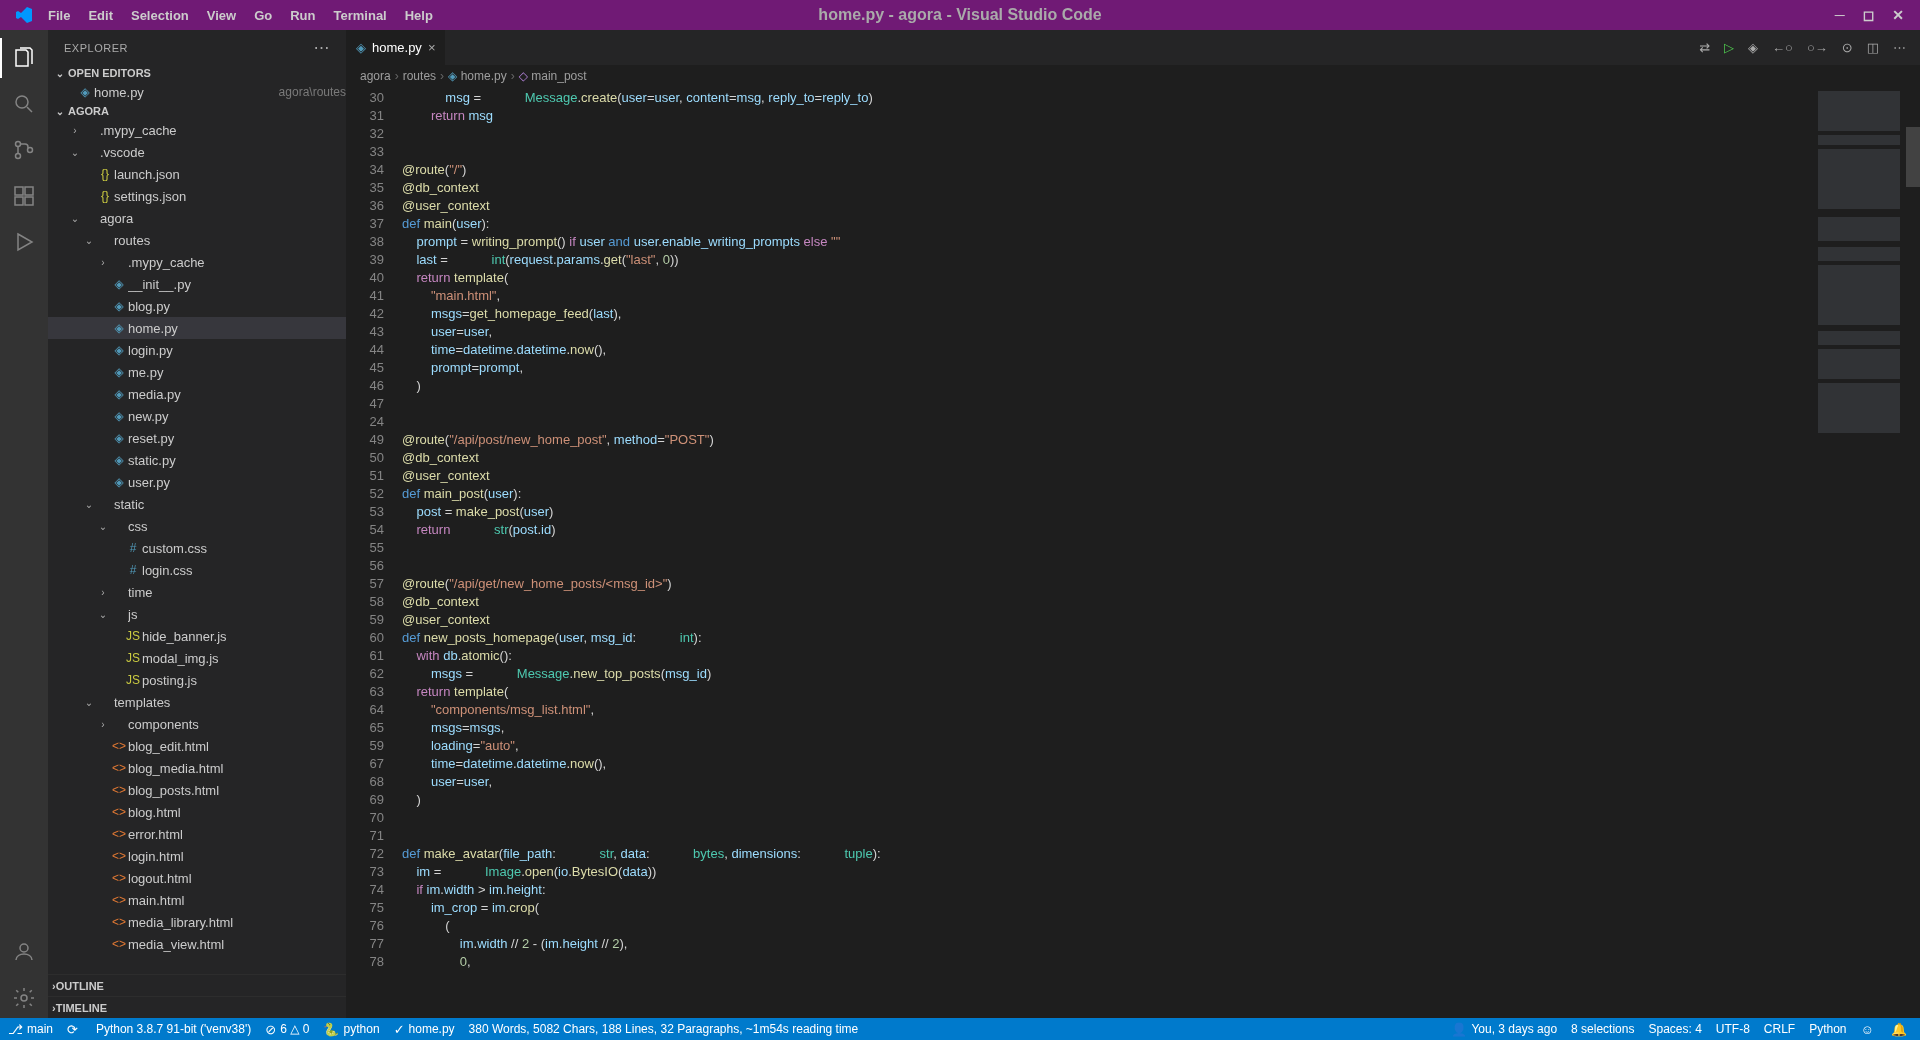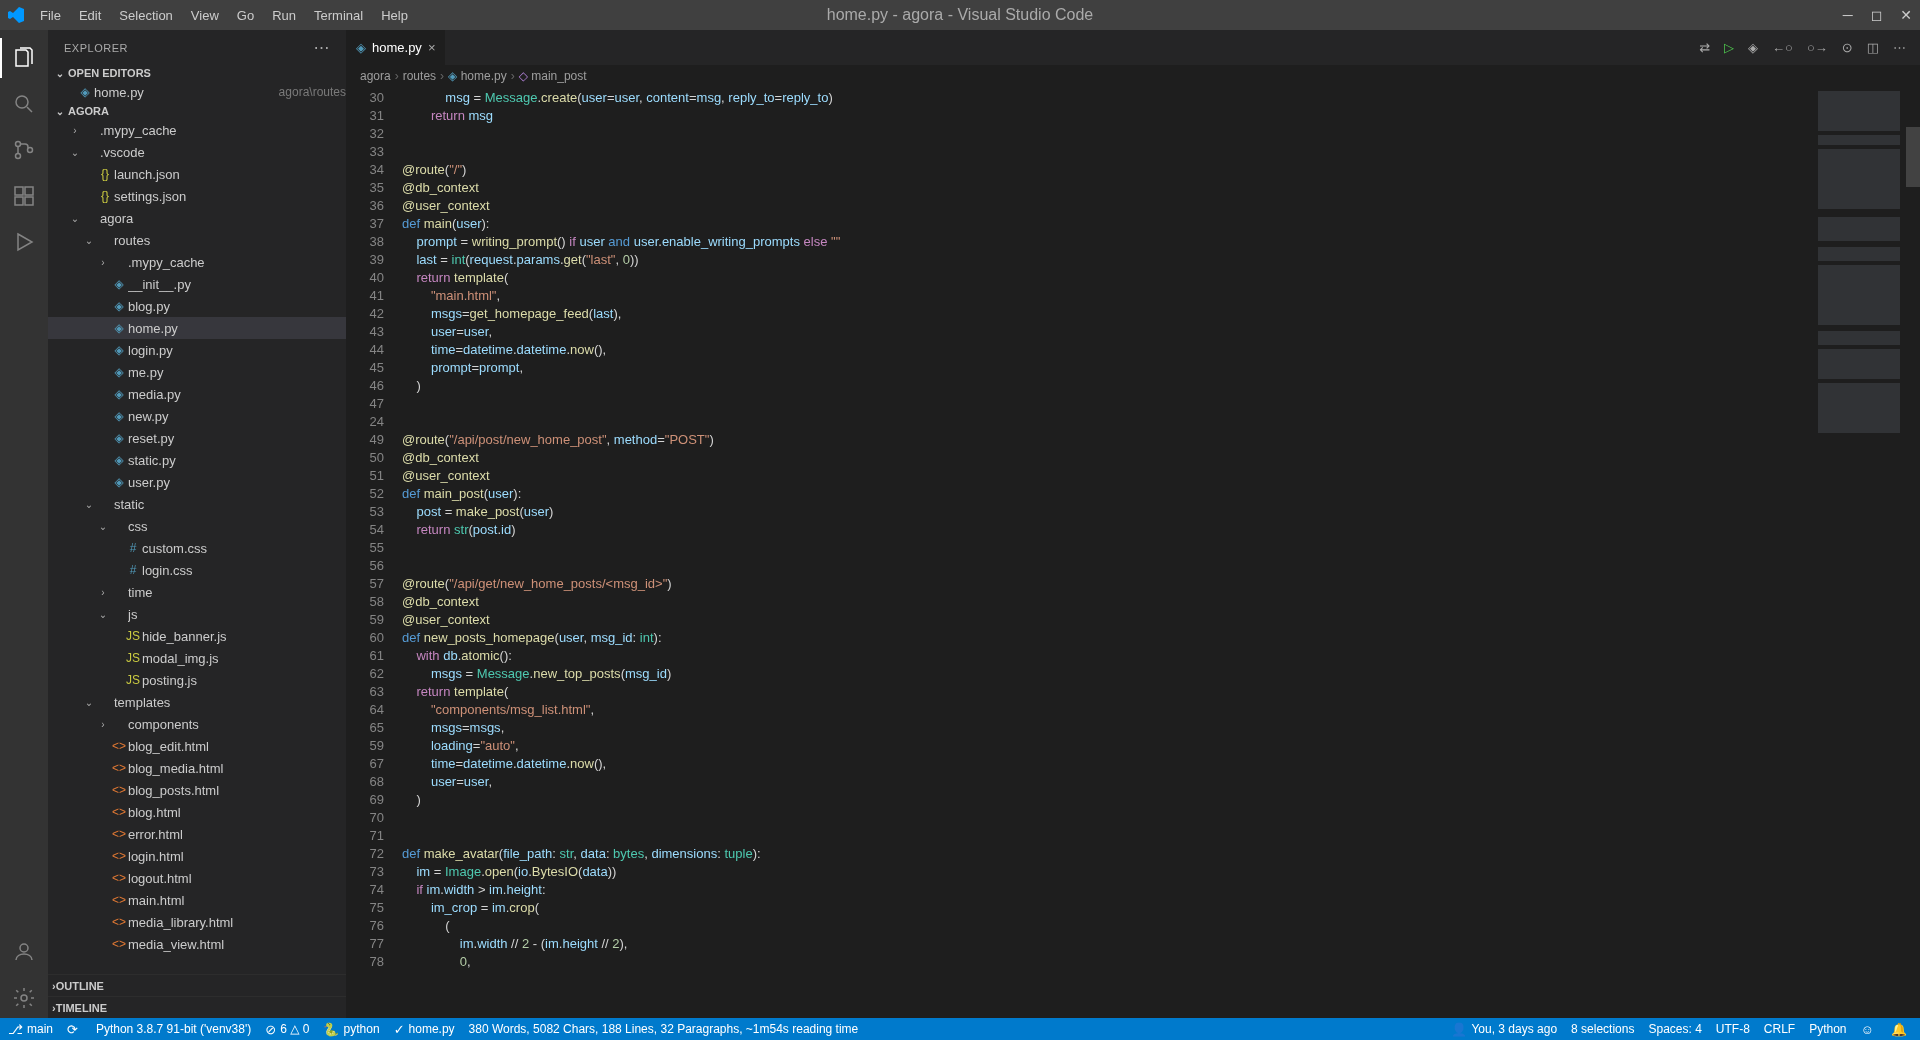--- a/index.html
+++ b/index.html
@@ -1,19 +1,19 @@
 <!DOCTYPE html>
 <html><head>
 <meta charset="utf-8">
 <style>
 * { margin:0; padding:0; box-sizing:border-box; font-family:"Segoe UI",Arial,sans-serif; }
 body { width:1920px; height:1040px; background:#1e1e1e; color:#ccc; overflow:hidden; font-size:13px; }
 
 
-.titlebar { height:30px; background:#404040; display:flex; align-items:center; padding:0 8px; position:relative; }
+.titlebar { height:30px; background:#701a75; display:flex; align-items:center; padding:0 16px; position:relative;font-weight:bold; }
 .titlebar .logo { width:16px; height:16px; margin-right:8px; }
 .menubar { display:flex; gap:2px; }
 .menubar .menu-item { padding:4px 8px; cursor:pointer; color:#ccc; }
 .titlebar .title { position:absolute; left:50%; transform:translateX(-50%); color:#aaa; font-size:16px; }
 .titlebar .win-controls { margin-left:auto; display:flex; gap:18px; }
 .titlebar .win-controls span { color:#ccc; cursor:pointer; font-size:14px; }
 
 
 .main { display:flex; height:calc(100% - 30px - 22px); }
 
@@ -63,21 +63,21 @@
 .code .line { height:18px; }
 .minimap { width:100px; background:#1e1e1e; opacity:0.7; position:relative; }
 .minimap .mm-block { position:absolute; right:6px; width:82px; background:#3a3d41; }
 .scrollbar-v { width:14px; background:#1e1e1e; position:relative; }
 .scrollbar-v .thumb { position:absolute; top:40px; width:100%; height:60px; background:#424242; }
 
 
 .kw { color:#c586c0; }
 .kw2 { color:#569cd6; }
 .fn { color:#dcdcaa; }
-.cls { color:#4ec9b0; }
+.cls { color:#4ec9b0;margin-left:40px; }
 .str { color:#ce9178; }
 .var { color:#9cdcfe; }
 .num { color:#b5cea8; }
 .dec { color:#dcdcaa; }
 .param { color:#9cdcfe; }
 
 
 .statusbar { height:22px; background:#007acc; color:#fff; display:flex; align-items:center; font-size:12px; padding:0 8px; gap:12px; }
 .statusbar .sb-item { display:flex; align-items:center; gap:4px; cursor:pointer; }
 .statusbar .sb-right { margin-left:auto; display:flex; gap:14px; }

